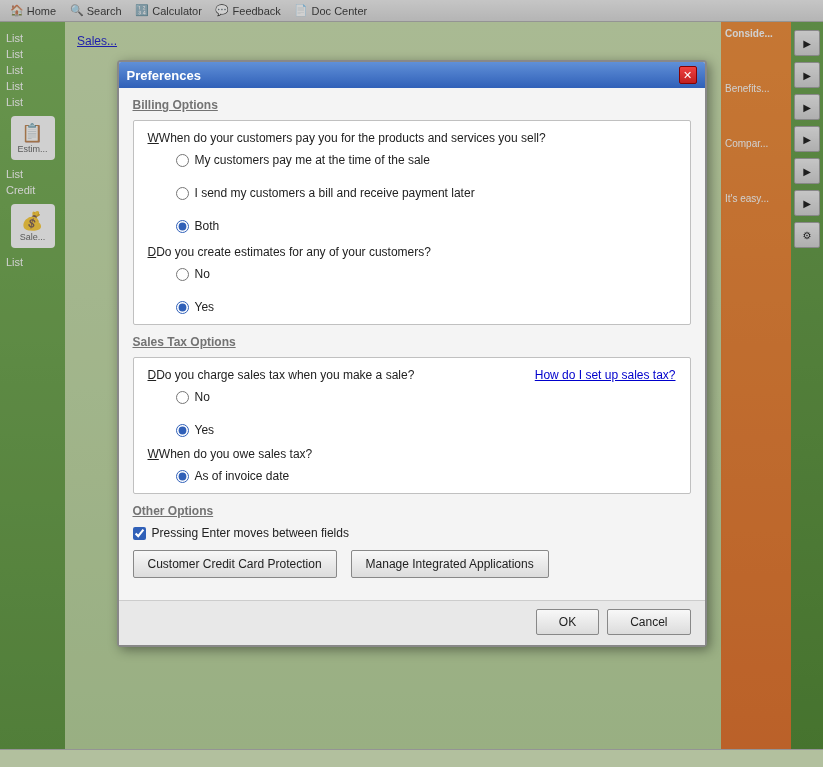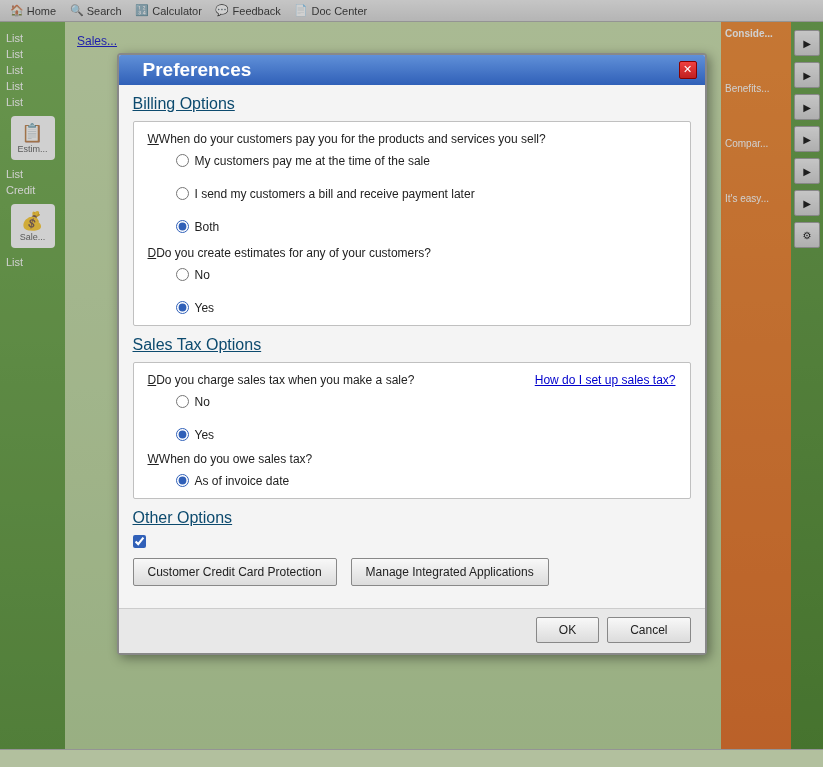--- a/index.html
+++ b/index.html
@@ -173,23 +173,22 @@
     .dialog-titlebar {
       background: linear-gradient(to bottom, #6090d8, #3060b8);
       color: #fff;
       padding: 4px 8px;
       display: flex;
       align-items: center;
       justify-content: space-between;
       border-radius: 2px 2px 0 0;
     }
     .dialog-title {
-      font-size: 19px;
+      font-size: 13px;
       font-weight: bold;
-      margin-left: 16px;
     }
     .dialog-close-btn {
       width: 18px;
       height: 18px;
       background: linear-gradient(to bottom, #f04040, #c02020);
       border: 1px solid #800;
       border-radius: 2px;
       color: #fff;
       font-size: 11px;
       cursor: pointer;
@@ -197,23 +196,23 @@
       align-items: center;
       justify-content: center;
     }
     .dialog-body {
       padding: 10px 14px 14px 14px;
       background: #f4f4f4;
     }
 
     
     .section-label {
-      font-size: 16px;
-      font-weight: normal;
-      color: #0c4a6e;
+      font-size: 12px;
+      font-weight: bold;
+      color: #737373;
       margin-bottom: 8px;
       text-decoration: underline;
     }
 
     
     .section-box {
       border: 1px solid #c0c0c0;
       background: #fff;
       border-radius: 2px;
       padding: 10px 14px;
@@ -479,20 +478,21 @@
               <span>As of invoice date</span>
             </label>
           </div>
         </div>
       </div>
 
       <div class="section-label">Other Options</div>
       <div style="padding:0 0 8px 0;">
         <label class="checkbox-row">
           <input type="checkbox" class="checkbox-input" checked="" style="">
+          <span>Pressing Enter moves between fields</span>
         </label>
         <div class="other-buttons">
           <button class="pref-button">Customer Credit Card Protection</button>
           <button class="pref-button">Manage Integrated Applications</button>
         </div>
       </div>
     </div>
 
     <div class="dialog-actions">
       <button class="action-btn action-btn-ok">OK</button>

